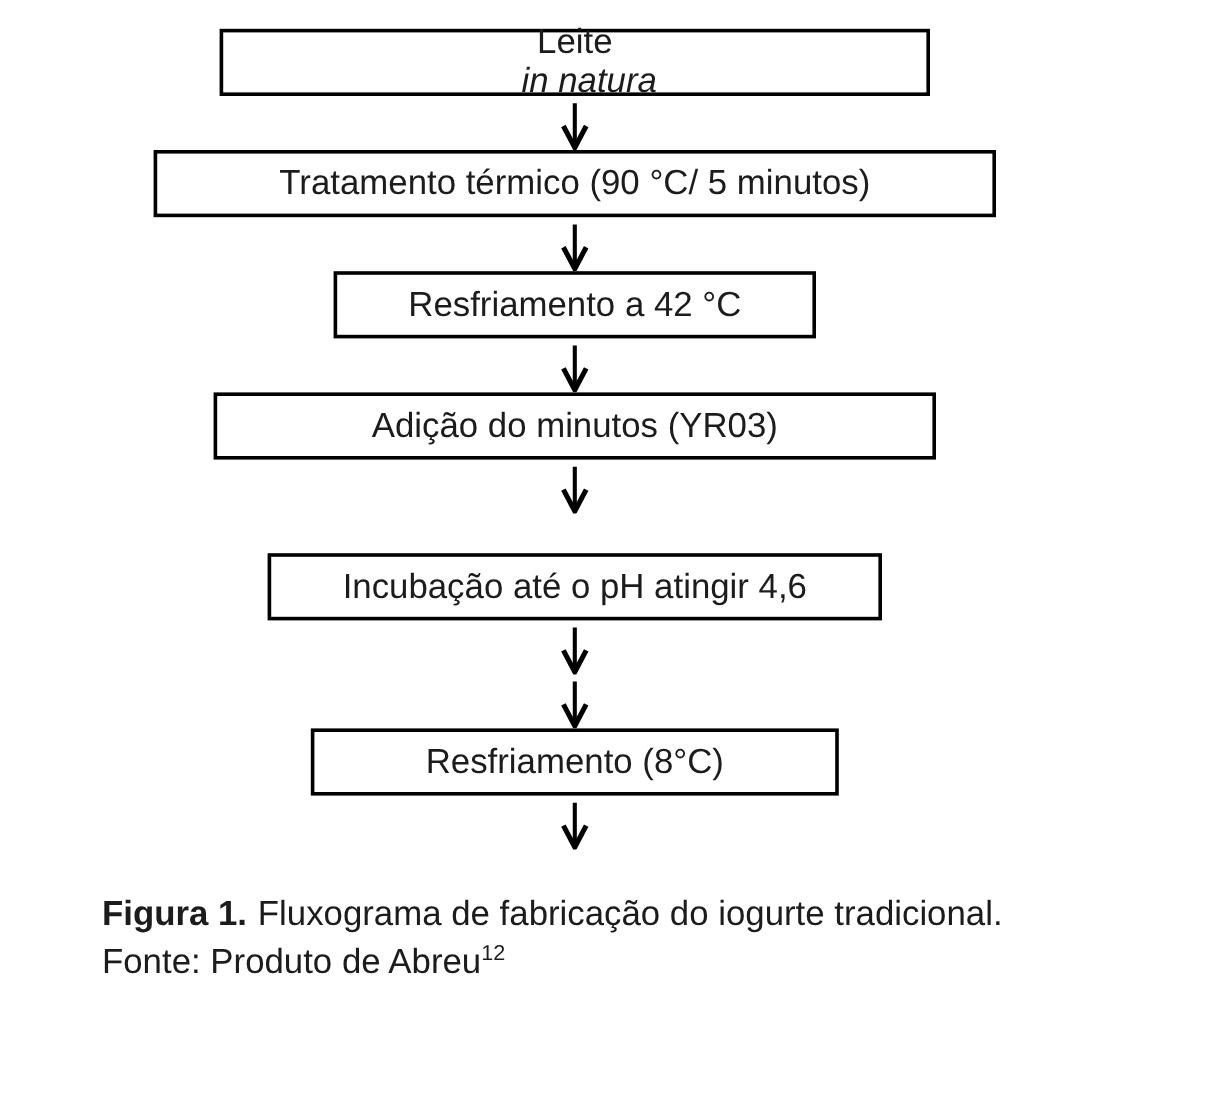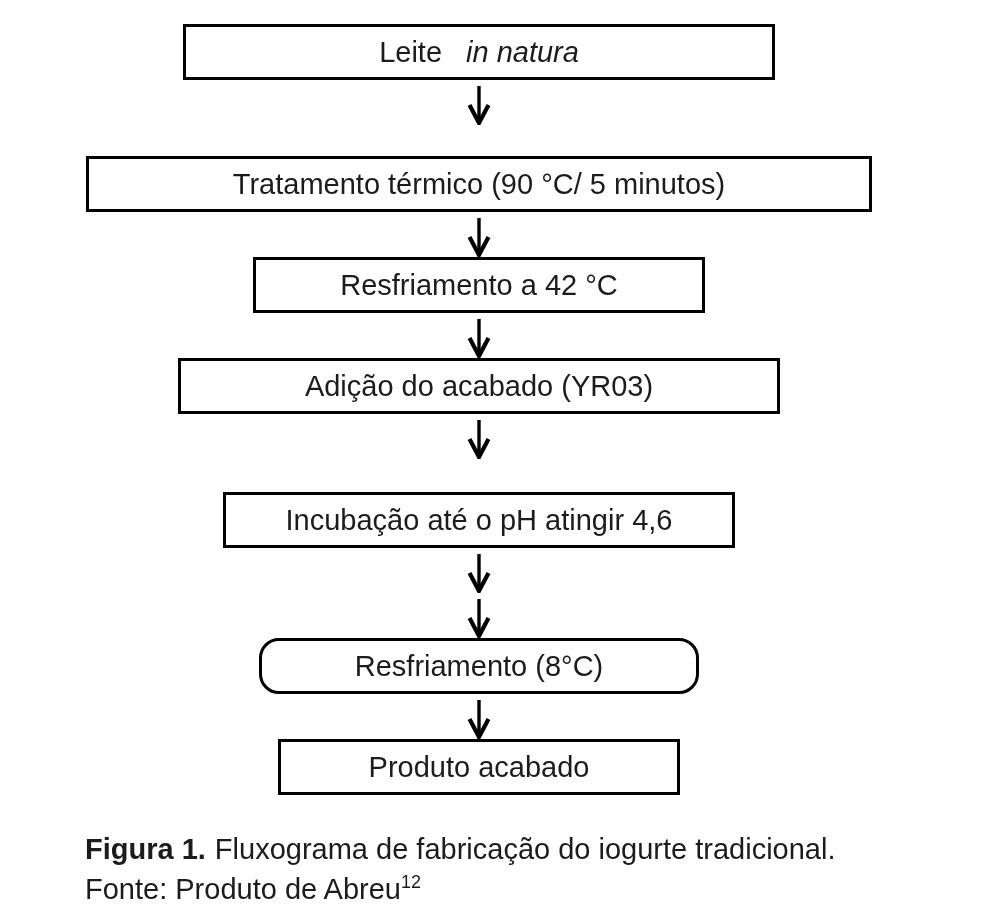--- a/index.html
+++ b/index.html
@@ -27,27 +27,27 @@
   .box {
     border: 3px solid #000000;
     height: 56px;
     background: #ffffff;
     display: flex;
     align-items: center;
     justify-content: center;
     font-size: 29px;
     white-space: nowrap;
   }
-  .w-leite       { width: 592px; }
-  .w-tratamento  { width: 786px; margin-top: 31px; }
-  .w-resf42      { width: 452px; align-items: center; }
+  .w-leite       { width: 592px; flex-direction: column; }
+  .w-tratamento  { width: 702px; }
+  .w-resf42      { width: 402px; align-items: center; }
   .w-adicao      { width: 602px; }
   .w-incubacao   { width: 512px; margin-top: 33px; }
   .w-envase      { width: 340px; }
-  .w-resf8       { width: 440px; border-radius: 20px; }
+  .w-resf8       { width: 440px; }
   .w-produto     { width: 402px; }
   .italic { font-style: italic; margin-left: 24px; }
   .arrow {
     height: 45px;
     display: flex;
     align-items: flex-end;
     justify-content: center;
   }
   .arrow svg { display: block; }
   .caption {
@@ -95,21 +95,21 @@
     </div>
 
     <div class="arrow">
       <svg width="34" height="40" viewBox="0 0 34 40">
         <path d="M17 1 L17 35" stroke="#000" stroke-width="3.4" fill="none"></path>
         <path d="M7.5 20 L17 38 L26.5 20" stroke="#000" stroke-width="4.2" fill="none" stroke-linejoin="miter"></path>
       </svg>
     </div>
 
     <div class="box w-adicao">
-      <span>Adição do acabado (YR03)</span>
+      <span>Adição do minutos (YR03)</span>
     </div>
 
     <div class="arrow">
       <svg width="34" height="40" viewBox="0 0 34 40">
         <path d="M17 1 L17 35" stroke="#000" stroke-width="3.4" fill="none"></path>
         <path d="M7.5 20 L17 38 L26.5 20" stroke="#000" stroke-width="4.2" fill="none" stroke-linejoin="miter"></path>
       </svg>
     </div>
 
     <div class="box w-incubacao">
@@ -135,23 +135,20 @@
       <span>Resfriamento (8°C)</span>
     </div>
 
     <div class="arrow">
       <svg width="34" height="40" viewBox="0 0 34 40">
         <path d="M17 1 L17 35" stroke="#000" stroke-width="3.4" fill="none"></path>
         <path d="M7.5 20 L17 38 L26.5 20" stroke="#000" stroke-width="4.2" fill="none" stroke-linejoin="miter"></path>
       </svg>
     </div>
 
-    <div class="box w-produto">
-      <span>Produto acabado</span>
-    </div>
 
   </div>
 
   <div class="caption">
     <div>
       <span class="cap-bold">Figura 1.</span><span class="cap-title">Fluxograma de fabricação do iogurte tradicional.</span>
     </div>
     <div>
       <span>Fonte: Produto de Abreu</span><sup>12</sup>
     </div>

